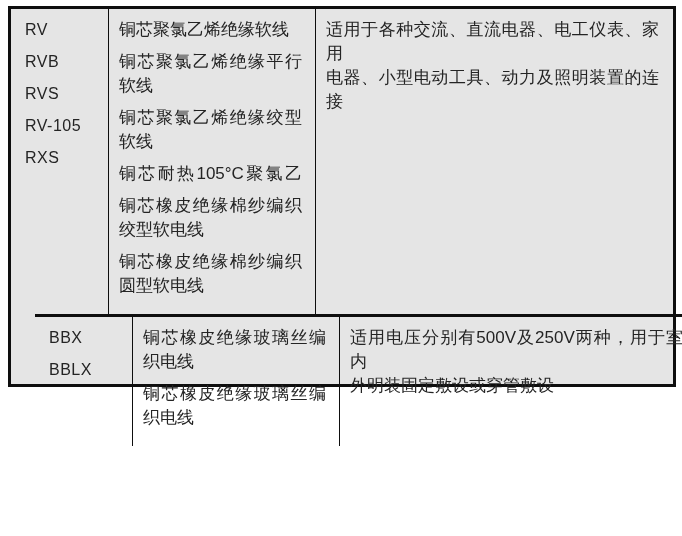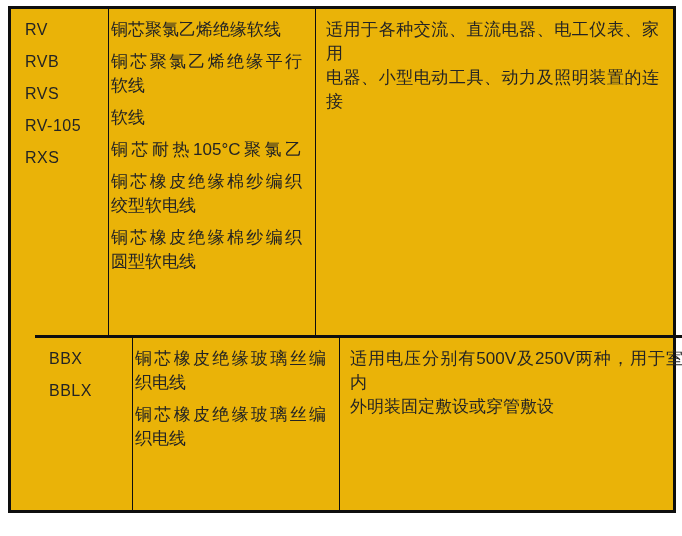--- a/index.html
+++ b/index.html
@@ -9,33 +9,33 @@
     height: 536px;
     background: #ffffff;
     font-family: "Liberation Sans", "DejaVu Sans", sans-serif;
     color: #242424;
   }
   .tbl {
     position: absolute;
     left: 8px;
     top: 6px;
     width: 668px;
-    height: 507px;
+    height: 381px;
     box-sizing: border-box;
     border: 3px solid #0e0e0e;
-    background: #eab308;
+    background: #e5e5e5;
     display: flex;
     flex-direction: column;
   }
   .row { display: flex; box-sizing: border-box; width: 100%; }
   .r1 { height: 326px; }
   .r2 { flex: 1; border-top: 3px solid #0e0e0e; margin-left: 24px; }
   .cell { box-sizing: border-box; overflow: hidden; }
   .c1 { width: 97px;  padding: 9px 4px 8px 14px; }
-  .c2 { width: 207px; border-left: 1px solid #0e0e0e; padding: 9px 13px 8px 2px; }
+  .c2 { width: 207px; border-left: 1px solid #0e0e0e; padding: 9px 13px 8px 10px; }
   .c3 { flex: 1;      border-left: 1px solid #0e0e0e; padding: 9px 14px 12px 10px; }
   .p  { margin: 0 0 8px 0; }
   .ln { font-size: 17px; line-height: 24px; white-space: normal; }
   .j  { text-align: justify; text-align-last: justify; }
   .code { font-size: 16px; letter-spacing: 0.5px; line-height: 24px; }
 </style>
 </head>
 <body>
 
 <div class="page">
@@ -61,20 +61,21 @@
       </div>
       <div class="cell c2">
         <div class="p">
           <div class="ln">铜芯聚氯乙烯绝缘软线</div>
         </div>
         <div class="p">
           <div class="ln j">铜芯聚氯乙烯绝缘平行</div>
           <div class="ln">软线</div>
         </div>
         <div class="p">
+          <div class="ln j">铜芯聚氯乙烯绝缘绞型</div>
           <div class="ln">软线</div>
         </div>
         <div class="p">
           <div class="ln j">铜芯耐热105°C聚氯乙</div>
         </div>
         <div class="p">
           <div class="ln j">铜芯橡皮绝缘棉纱编织</div>
           <div class="ln">绞型软电线</div>
         </div>
         <div class="p">

